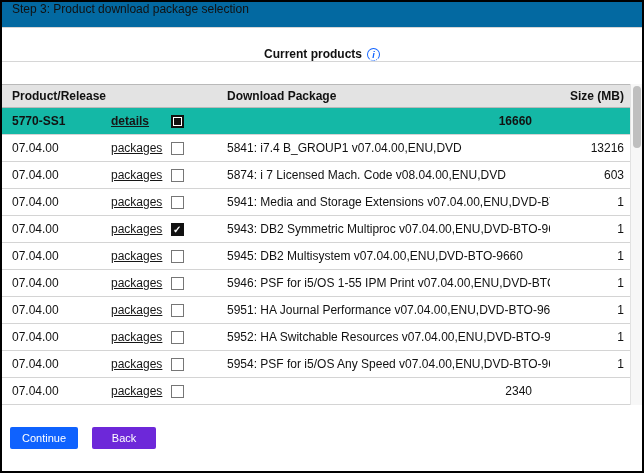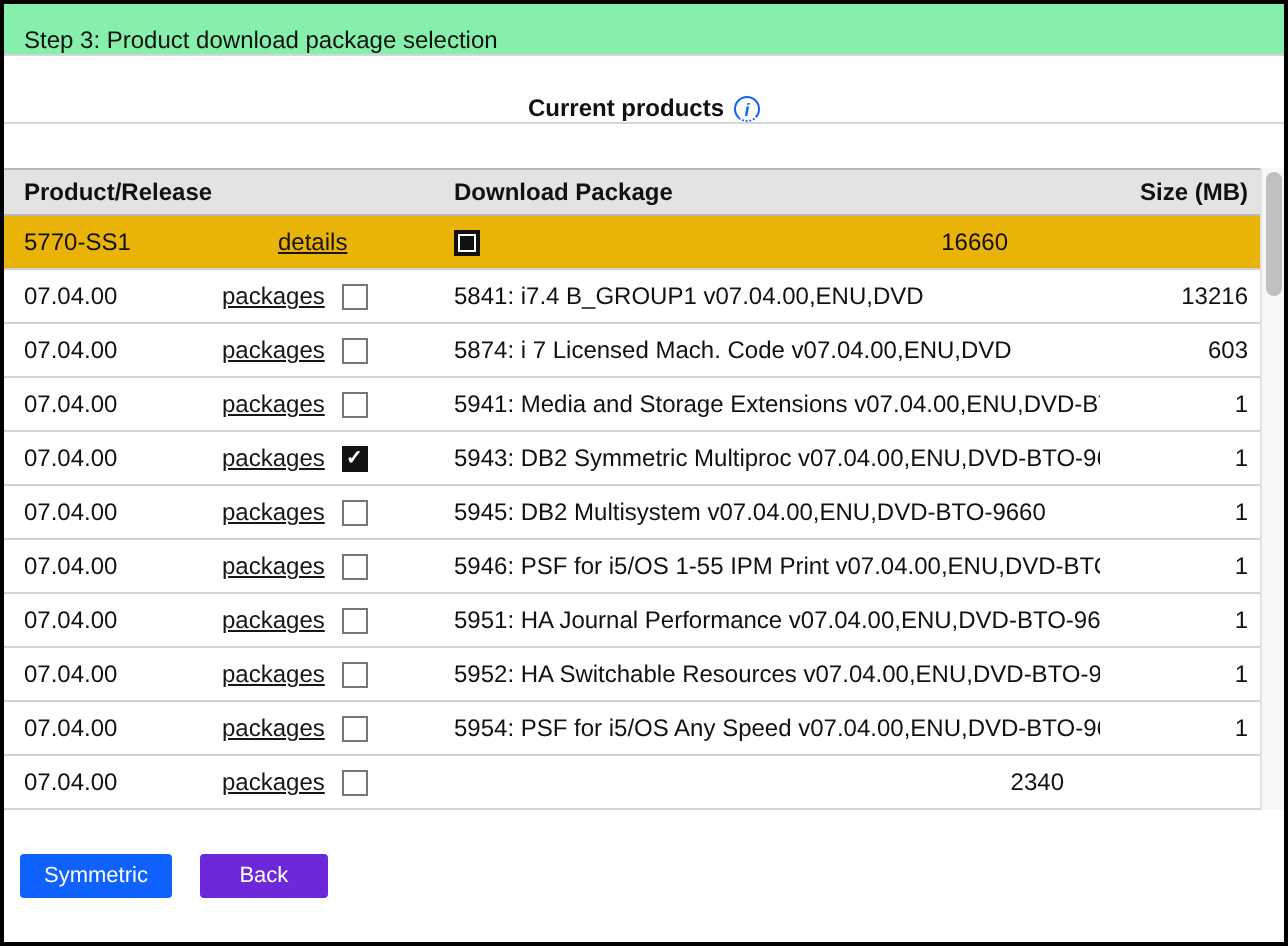--- a/index.html
+++ b/index.html
@@ -16,24 +16,24 @@
     height: 473px;
     border: 2px solid #000;
     background: #fff;
     display: flex;
     flex-direction: column;
     overflow: hidden;
   }
   
   .step-bar {
     height: 26px;
-    background: #86efac;
+    background: #0369a1;
     border-bottom: 1px solid #d6d6d6;
     display: flex;
-    align-items: flex-end;
+    align-items: flex-start;
     padding: 0 10px;
     flex: 0 0 auto;
   }
   
   .section-head {
     height: 34px;
     display: flex;
     align-items: flex-end;
     justify-content: center;
     gap: 5px;
@@ -76,23 +76,22 @@
     font-weight: bold;
     border-top: 1px solid #b9b9b9;
     border-bottom: 1px solid #b9b9b9;
   }
   .row {
     height: 27px;
     border-bottom: 1px solid #d4d4d4;
     background: #fff;
   }
   .row.parent {
-    background: #eab308;
-    font-weight: normal;
-    gap: 28px;
+    background: #14b8a6;
+    font-weight: bold;
   }
   .link {
     color: #161616;
     text-decoration: underline;
     cursor: pointer;
   }
 
   
   .cb {
     width: 13px; height: 13px;
@@ -207,21 +206,21 @@
     <div class="cell c4">5841: i7.4 B_GROUP1 v07.04.00,ENU,DVD</div>
     <div class="cell c5">13216</div>
   </div>
 
   <div class="grid-row row">
     <div class="cell c1">07.04.00</div>
     <div class="cell c2"><a class="link">packages</a></div>
     <div class="cell c3">
             <span class="cb"></span>
           </div>
-    <div class="cell c4">5874: i 7 Licensed Mach. Code v07.04.00,ENU,DVD</div>
+    <div class="cell c4">5874: i 7 Licensed Mach. Code v08.04.00,ENU,DVD</div>
     <div class="cell c5">603</div>
   </div>
 
   <div class="grid-row row">
     <div class="cell c1">07.04.00</div>
     <div class="cell c2"><a class="link">packages</a></div>
     <div class="cell c3">
             <span class="cb"></span>
           </div>
     <div class="cell c4">5941: Media and Storage Extensions v07.04.00,ENU,DVD-BTO-9660</div>
@@ -297,17 +296,17 @@
     <div class="cell c5">2340</div>
   </div>
 </div>
 
     <div class="scrollbar">
       <div class="scroll-thumb"></div>
     </div>
   </div>
 
   <div class="footer">
-    <button class="btn btn-continue">Symmetric</button>
+    <button class="btn btn-continue">Continue</button>
     <button class="btn btn-back">Back</button>
   </div>
 
 </div>
 
 </body></html>

